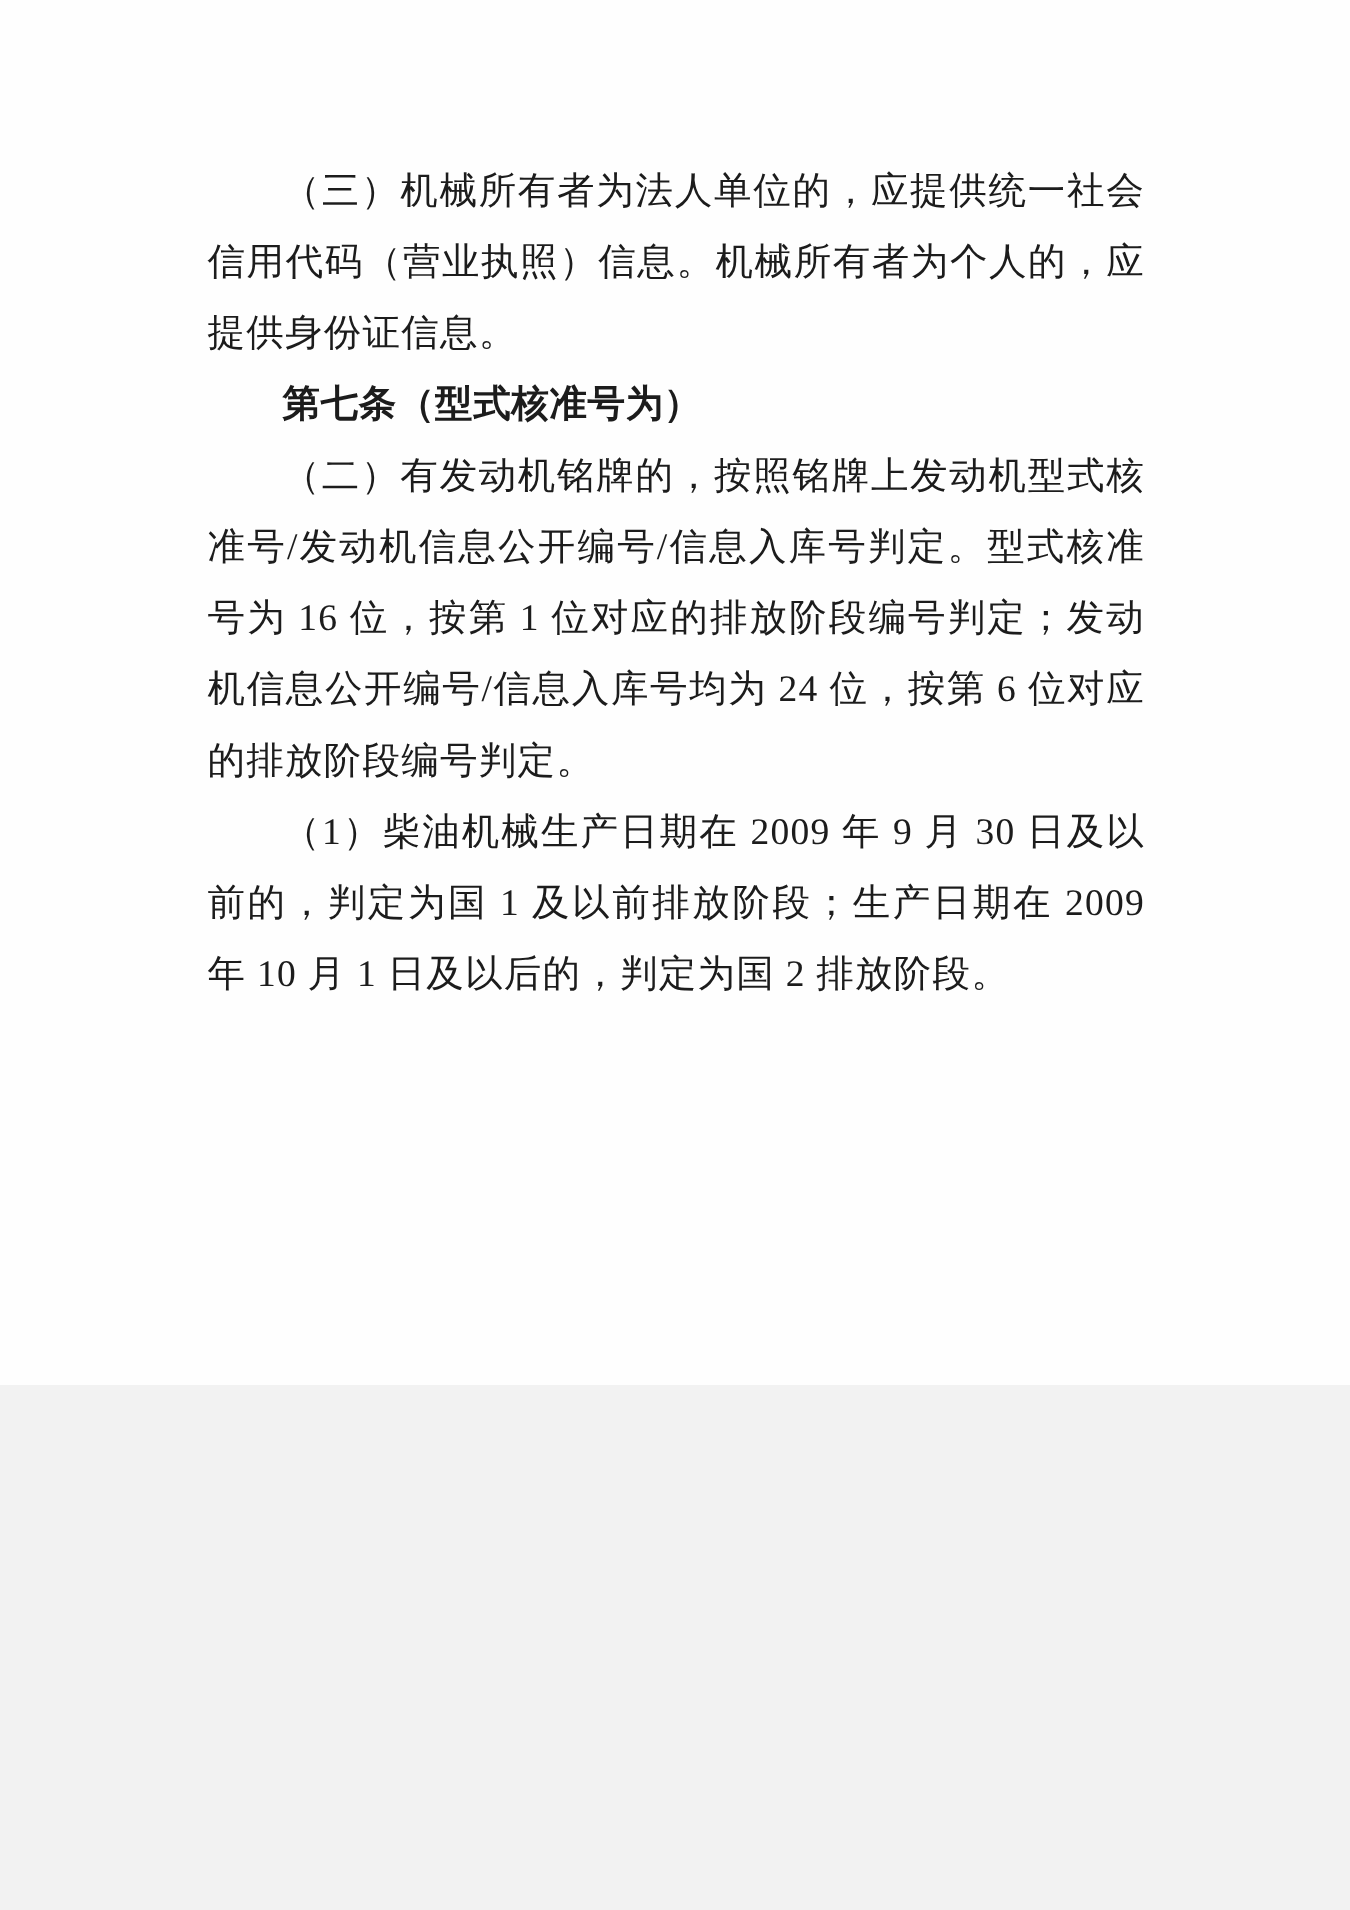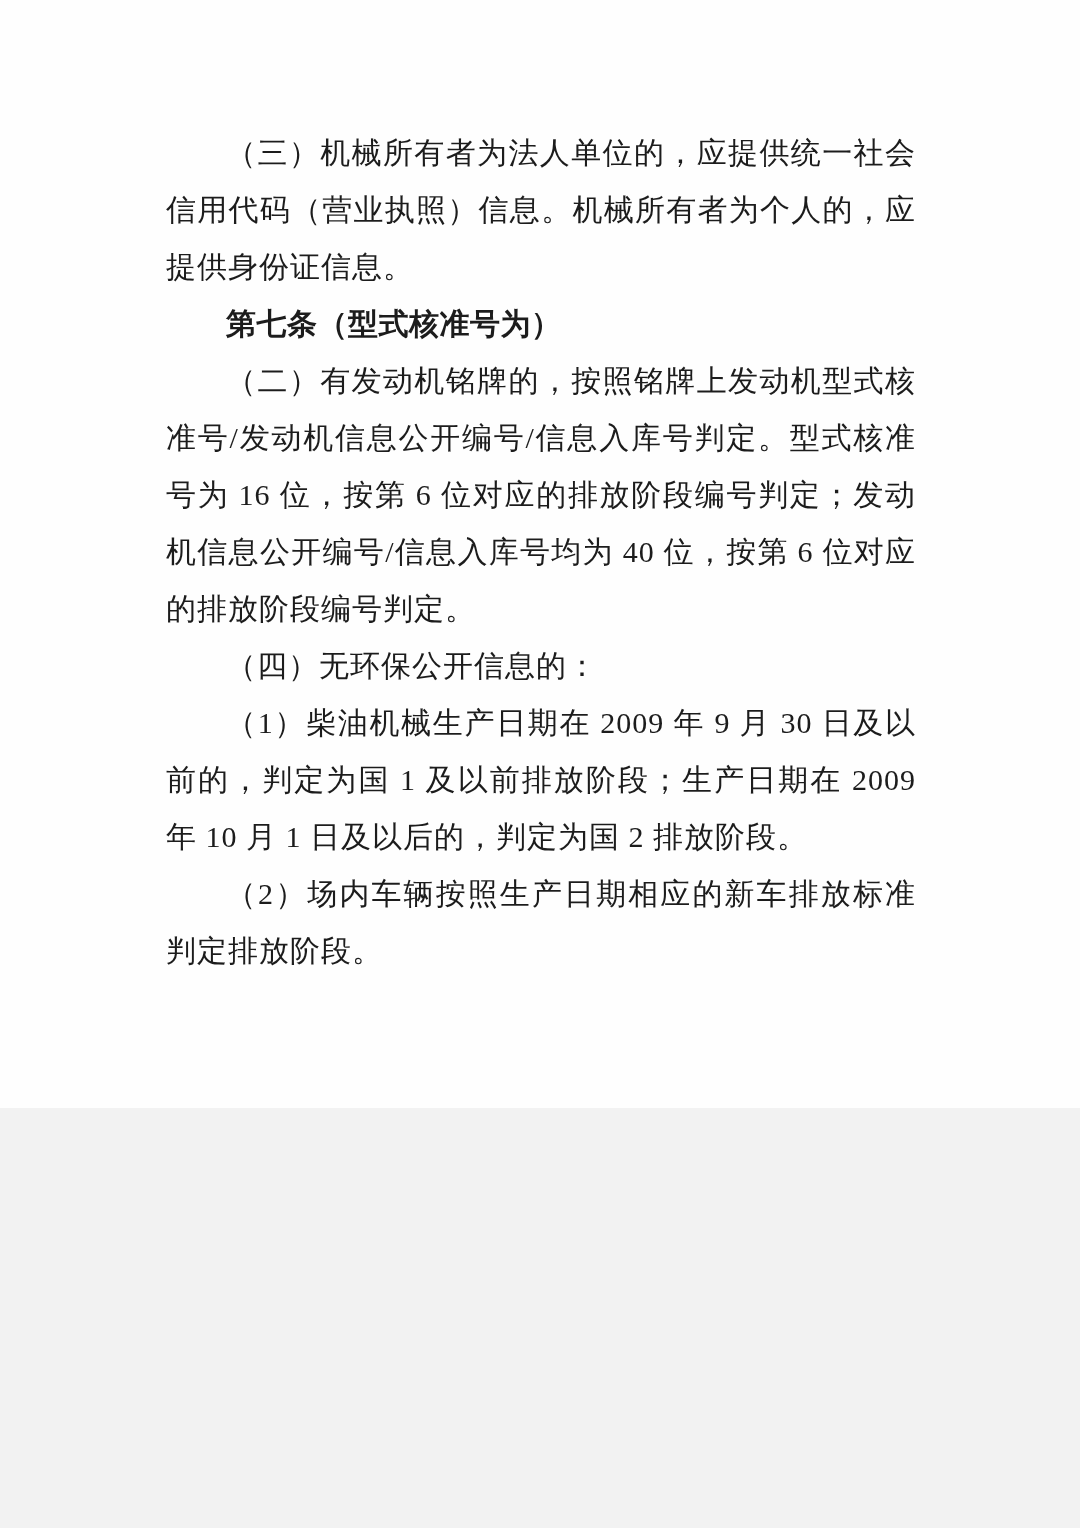--- a/index.html
+++ b/index.html
@@ -49,19 +49,17 @@
     font-family: "Liberation Serif", "DejaVu Serif", serif;
   }
 </style>
 </head>
 <body>
 
 <div class="page">
   <div class="content">
     <p>（三）机械所有者为法人单位的，应提供统一社会信用代码（营业执照）信息。机械所有者为个人的，应提供身份证信息。</p>
     <p class="heading">第七条（型式核准号为）</p>
-    <p>（二）有发动机铭牌的，按照铭牌上发动机型式核准号/发动机信息公开编号/信息入库号判定。型式核准号为 16 位，按第 6 位对应的排放阶段编号判定；发动机信息公开编号/信息入库号均为 40 位，按第 6 位对应的排放阶段编号判定。</p>
-    <p>（四）无环保公开信息的：</p>
+    <p>（二）有发动机铭牌的，按照铭牌上发动机型式核准号/发动机信息公开编号/信息入库号判定。型式核准号为 16 位，按第 1 位对应的排放阶段编号判定；发动机信息公开编号/信息入库号均为 24 位，按第 6 位对应的排放阶段编号判定。</p>
     <p>（1）柴油机械生产日期在 2009 年 9 月 30 日及以前的，判定为国 1 及以前排放阶段；生产日期在 2009 年 10 月 1 日及以后的，判定为国 2 排放阶段。</p>
-    <p>（2）场内车辆按照生产日期相应的新车排放标准判定排放阶段。</p>
   </div>
   <div class="page-number">3</div>
 </div>
 
 </body></html>

